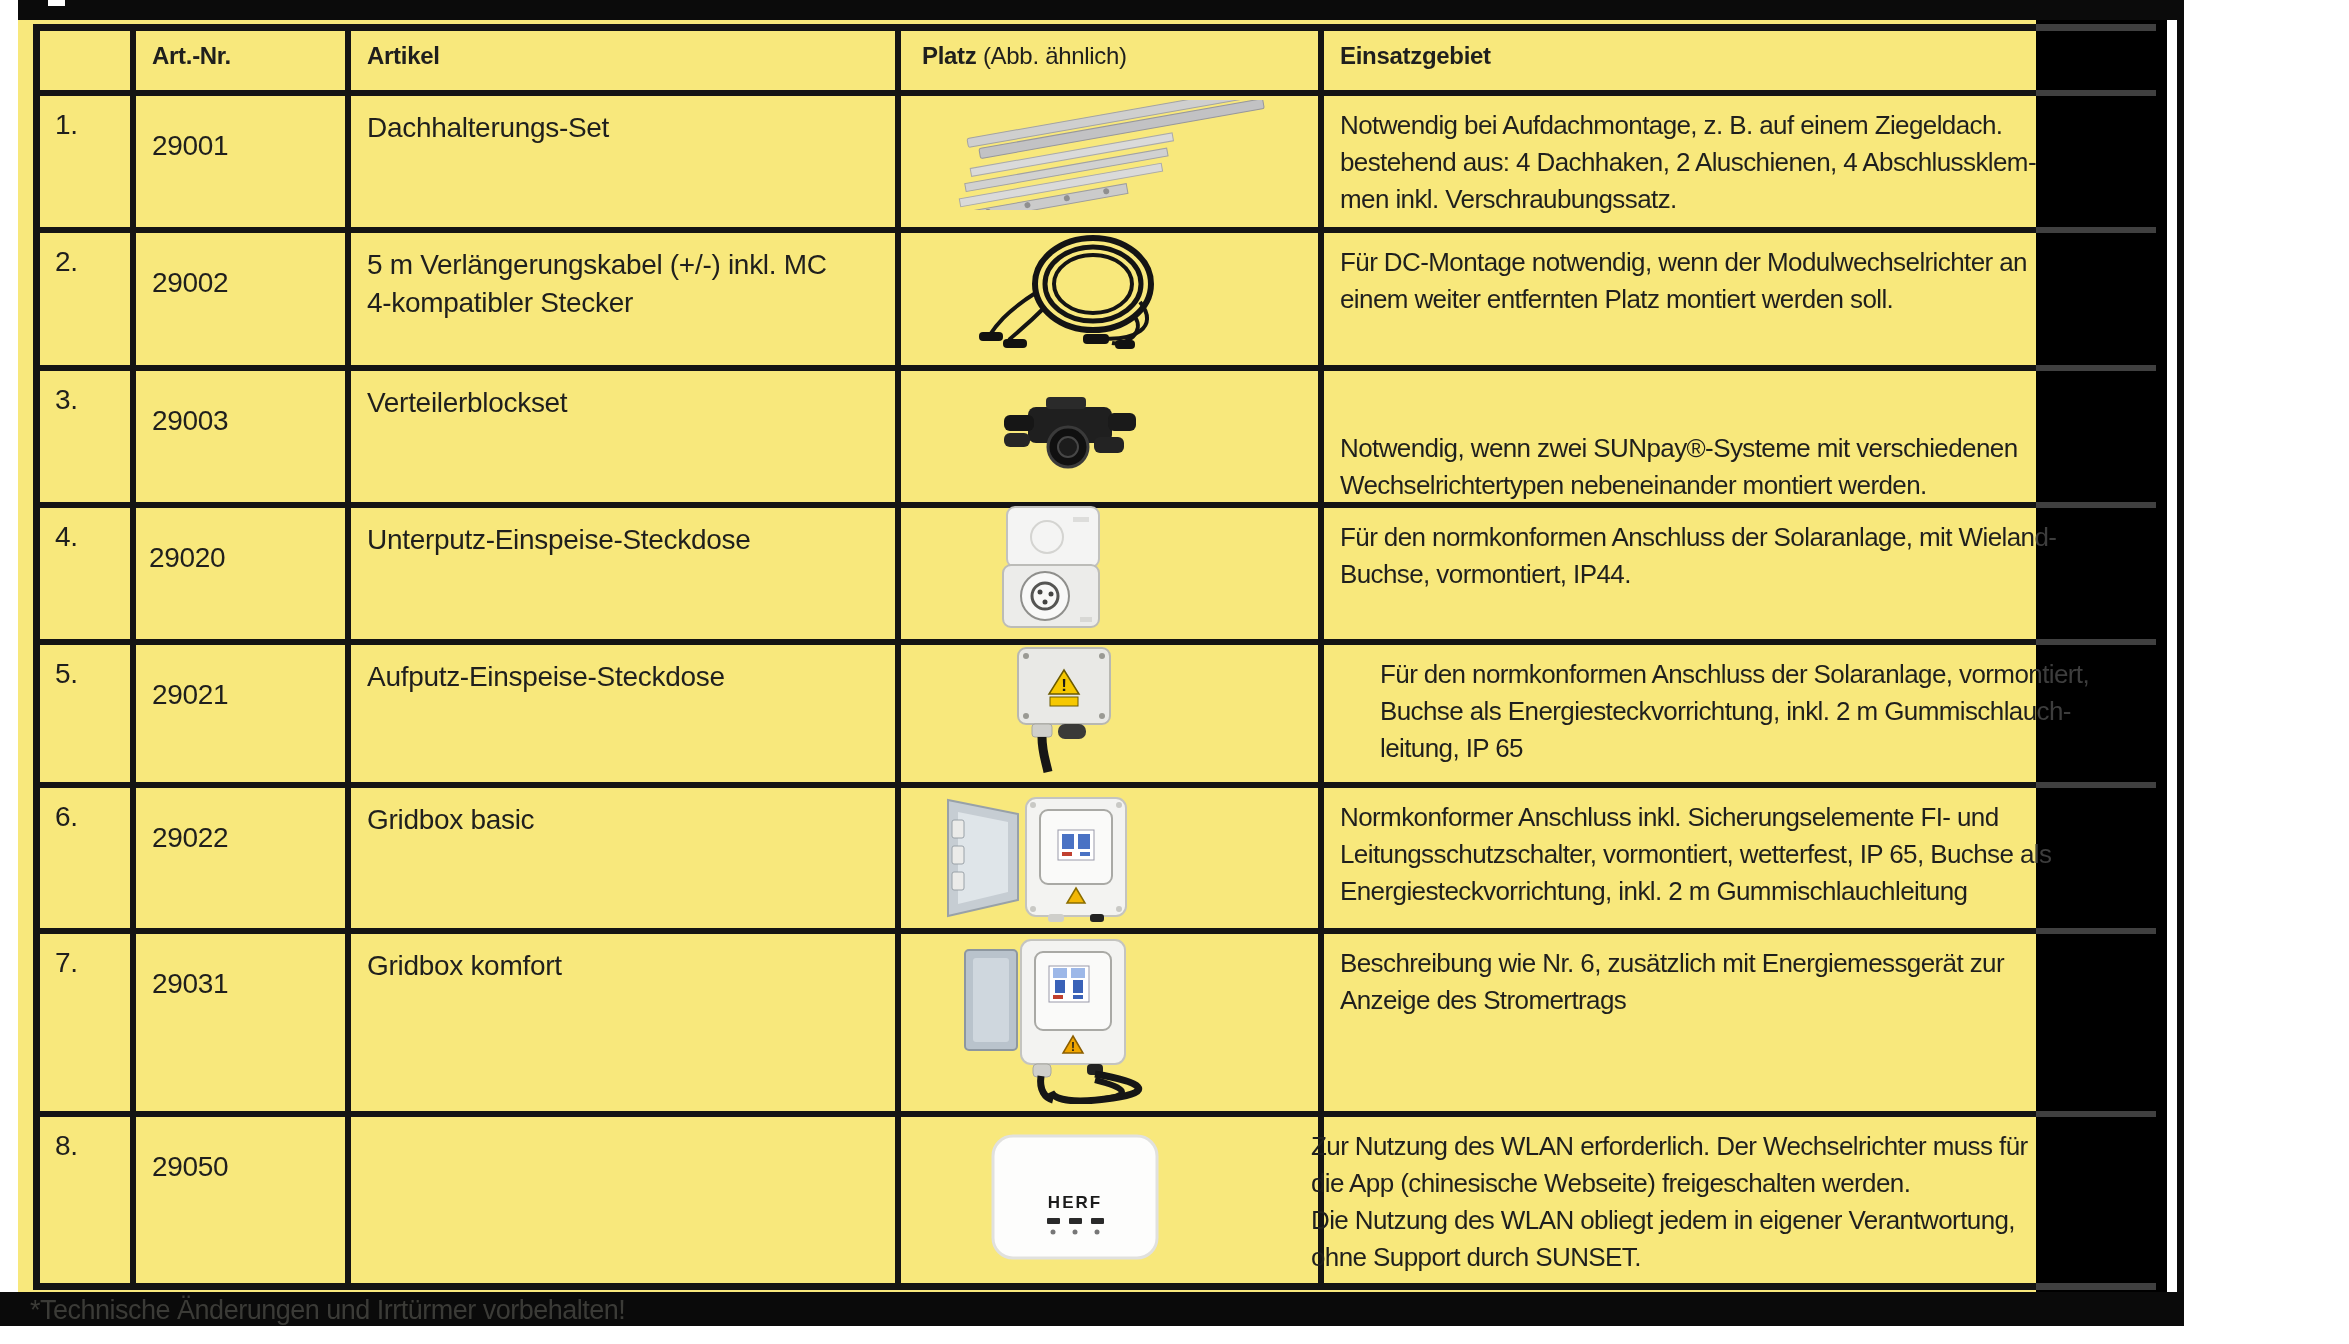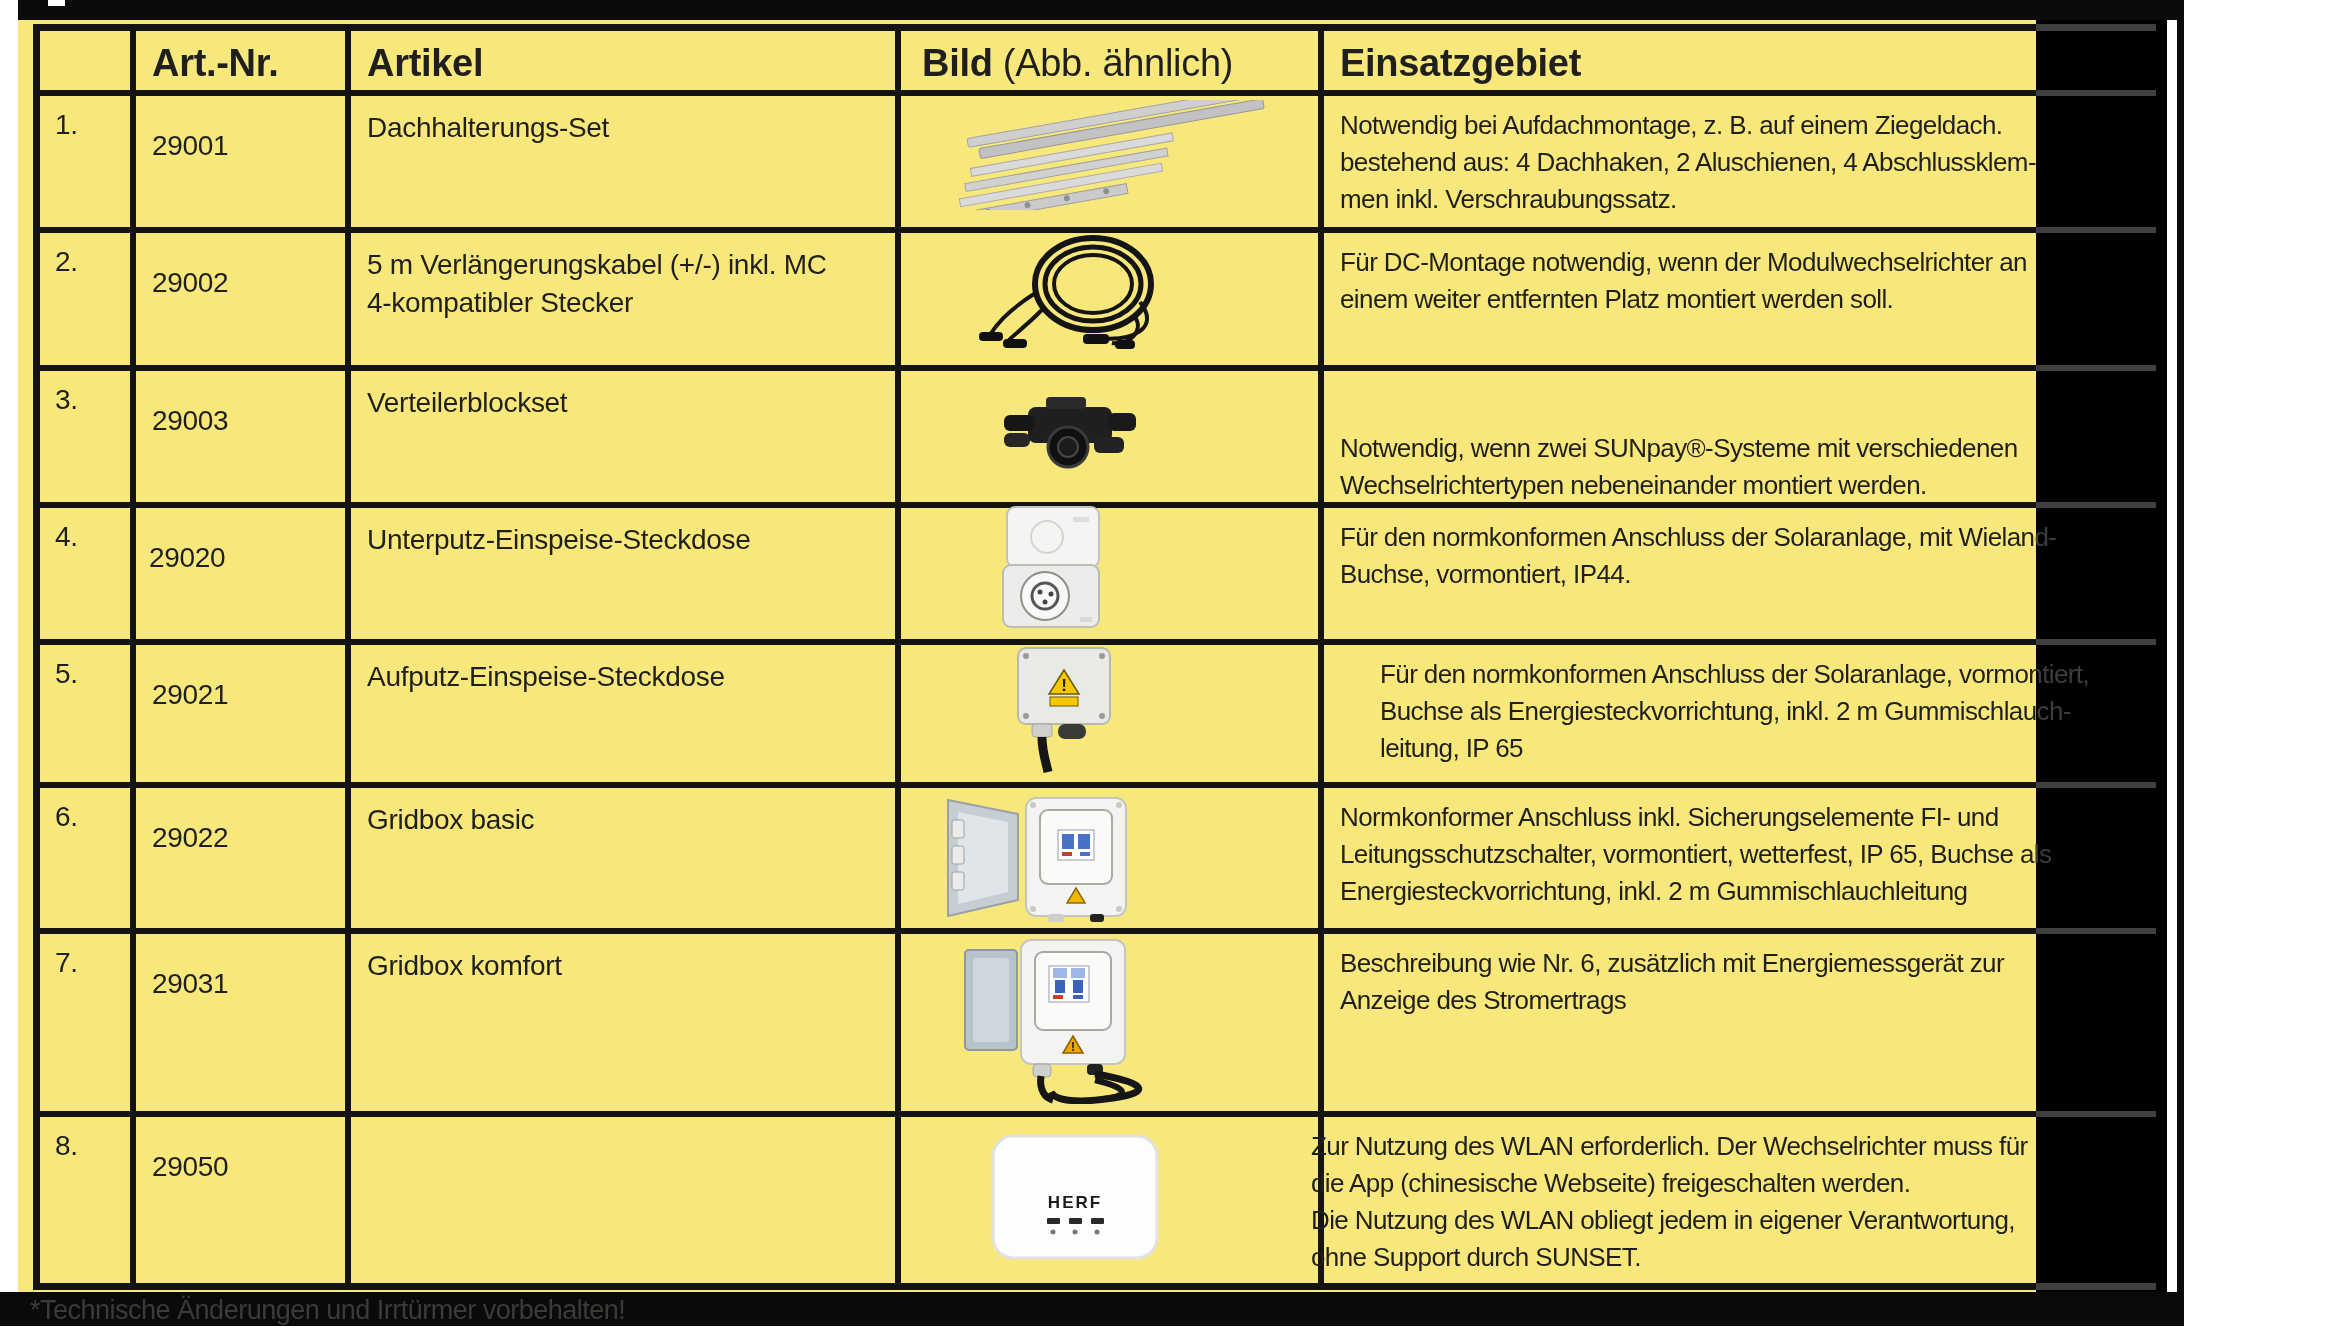--- a/index.html
+++ b/index.html
@@ -19,21 +19,21 @@
   @supports not ((backdrop-filter:blur(1px)) or (-webkit-backdrop-filter:blur(1px))){
     .redact-band{background:#0a0a0a;}
   }
   
   .hline{left:33px;width:2123px;height:6px;background:#141414;z-index:1;}
   .vline{top:24px;width:6px;height:1266px;background:#141414;z-index:1;}
   .border-h{left:33px;width:2123px;height:7px;background:#141414;z-index:1;}
   .border-v{top:24px;width:7px;height:1266px;background:#141414;z-index:1;}
   
   .txt{z-index:2;white-space:pre;}
-  .hdr{font-size:38px;font-weight:700;letter-spacing:-0.3px;}
+  .hdr{font-size:24px;font-weight:700;letter-spacing:-0.3px;}
   .hdr .light{font-weight:400;}
   .num{font-size:28px;letter-spacing:-0.3px;}
   .artnr{font-size:28px;letter-spacing:-0.3px;margin-top:21px;}
   .artikel{font-size:28px;line-height:38px;letter-spacing:-0.3px;}
   .einsatz{font-size:26px;line-height:37px;letter-spacing:-0.6px;}
   .footnote{left:30px;top:1295px;font-size:27px;letter-spacing:-0.5px;color:#3b3b37;z-index:7;white-space:pre;}
   .img{z-index:2;}
   .wifi-label{z-index:3;font-size:17px;font-weight:700;letter-spacing:2px;color:#1c1c1c;text-align:center;width:90px;}
 </style>
 </head>
@@ -54,21 +54,21 @@
   <div class="abs hline" style="top:227px;"></div>
   <div class="abs hline" style="top:365px;"></div>
   <div class="abs hline" style="top:502px;"></div>
   <div class="abs hline" style="top:639px;"></div>
   <div class="abs hline" style="top:782px;"></div>
   <div class="abs hline" style="top:928px;"></div>
   <div class="abs hline" style="top:1111px;"></div>
 
   <div class="abs txt hdr" style="left:152px;top:42px;">Art.-Nr.</div>
   <div class="abs txt hdr" style="left:367px;top:42px;">Artikel</div>
-  <div class="abs txt hdr" style="left:922px;top:42px;"><span>Bild</span><span class="light"> (Abb. ähnlich)</span></div>
+  <div class="abs txt hdr" style="left:922px;top:42px;"><span>Platz</span><span class="light"> (Abb. ähnlich)</span></div>
   <div class="abs txt hdr" style="left:1340px;top:42px;">Einsatzgebiet</div>
 
   <div class="abs txt num" style="left:55px;top:109px;">1.</div>
   <div class="abs txt artnr" style="left:152px;top:109px;">29001</div>
   <div class="abs txt artikel" style="left:367px;top:109px;">Dachhalterungs-Set</div>
   <div class="abs txt einsatz" style="left:1340px;top:107px;">Notwendig bei Aufdachmontage, z. B. auf einem Ziegeldach.
 bestehend aus: 4 Dachhaken, 2 Aluschienen, 4 Abschlussklem-
 men inkl. Verschraubungssatz.</div>
 
   <div class="abs txt num" style="left:55px;top:246px;">2.</div>

